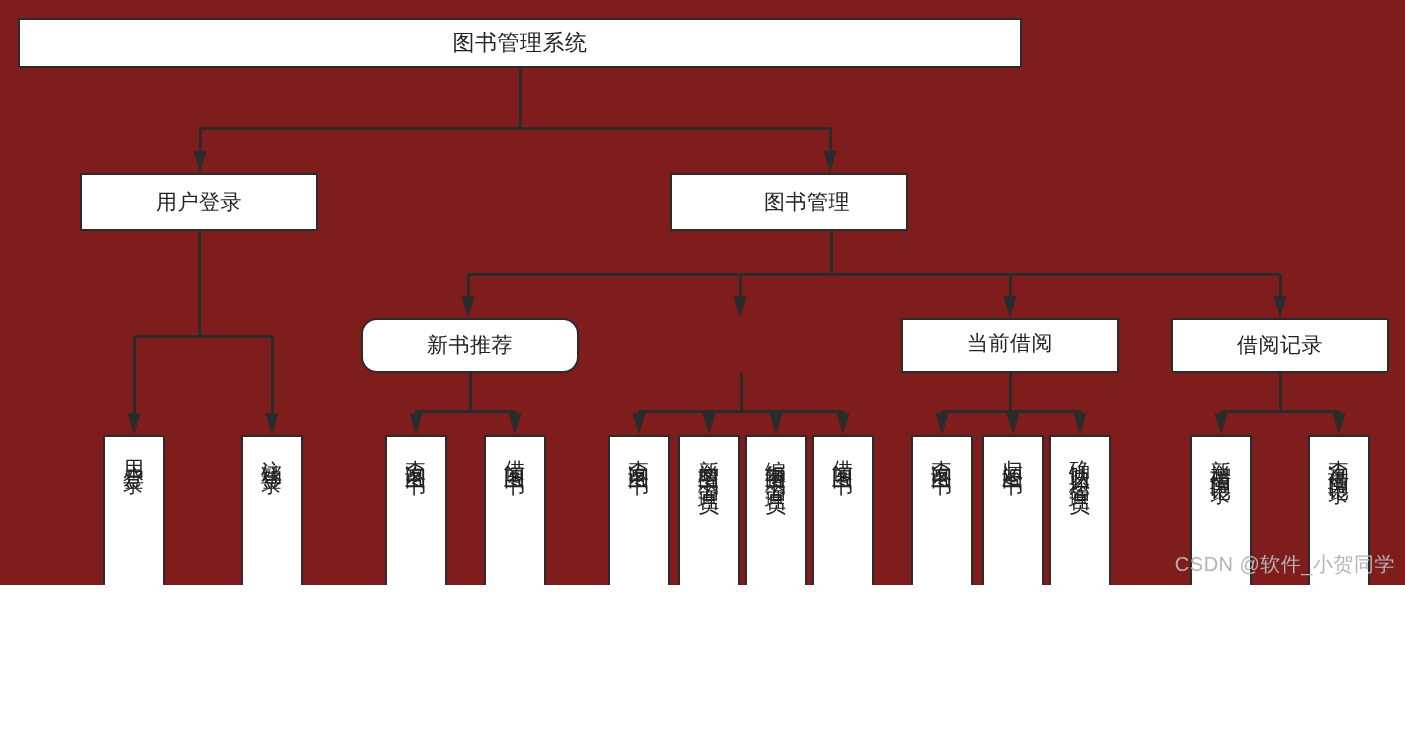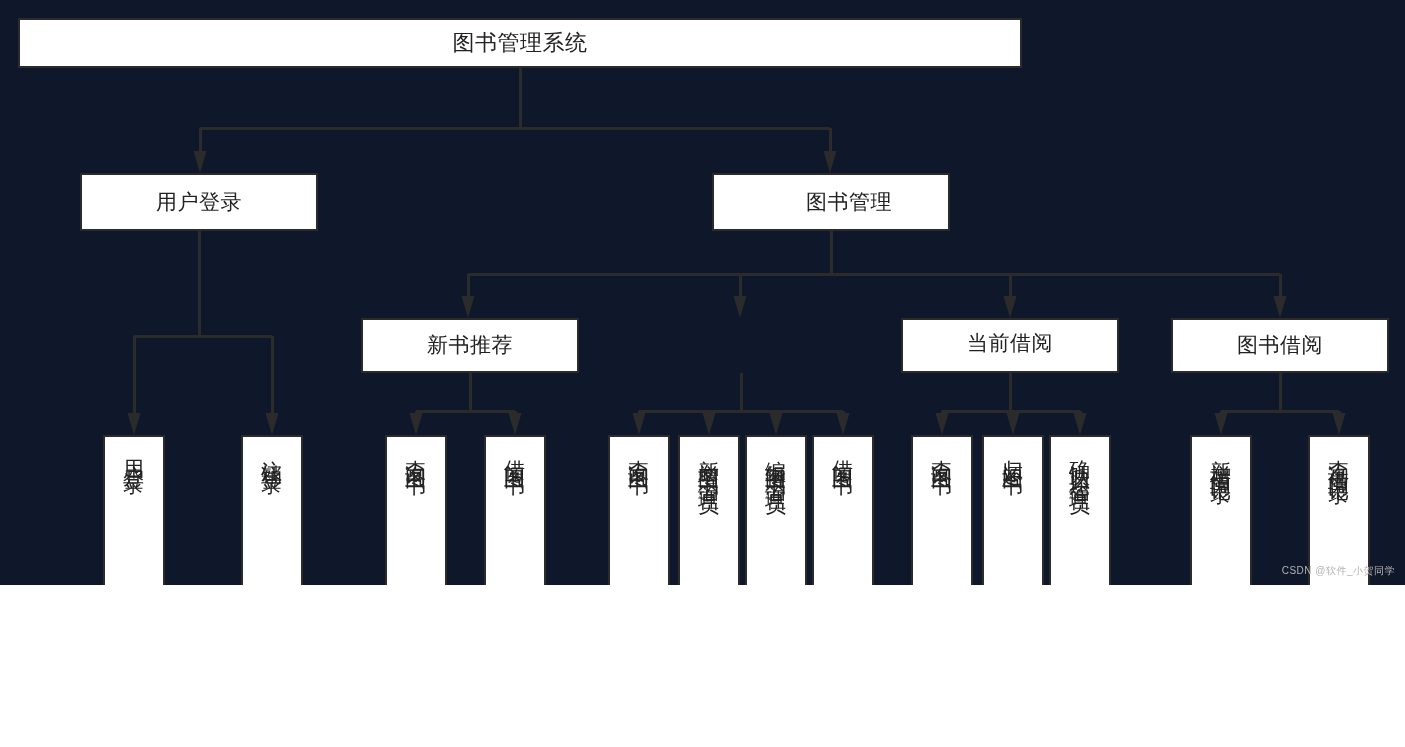--- a/index.html
+++ b/index.html
@@ -8,21 +8,21 @@
     padding: 0;
     background: #ffffff;
   }
   body {
     font-family: "Liberation Sans", "DejaVu Sans", sans-serif;
   }
   #diagram-root {
     position: relative;
     width: 1405px;
     height: 585px;
-    background: #0f172a;
+    background: #7f1d1d;
     overflow: hidden;
   }
   #edge-layer {
     position: absolute;
     left: 0;
     top: 0;
     width: 1405px;
     height: 747px;
     pointer-events: none;
   }
@@ -62,21 +62,21 @@
     text-orientation: upright;
     font-size: 21px;
     line-height: 1;
     letter-spacing: 5px;
     white-space: nowrap;
   }
   #watermark {
     position: absolute;
     right: 10px;
     bottom: 7px;
-    font-size: 10px;
+    font-size: 20px;
     color: #b4b4b4;
     letter-spacing: 0.5px;
     white-space: nowrap;
     z-index: 5;
   }
 </style>
 </head>
 <body>
 
 <div id="diagram-root">
@@ -137,35 +137,35 @@
     </svg>
 
   <div class="node root horizontal" style="left:18px; top:18px; width:1004px; height:50px;">
     <span class="node-label">图书管理系统</span>
   </div>
 
   <div class="node horizontal" style="left:80px; top:173px; width:238px; height:58px;">
     <span class="node-label">用户登录</span>
   </div>
 
-  <div class="node horizontal" style="left:712px; top:173px; width:238px; height:58px;padding-left:36px;">
+  <div class="node horizontal" style="left:670px; top:173px; width:238px; height:58px;padding-left:36px;">
     <span class="node-label">图书管理</span>
   </div>
 
-  <div class="node horizontal" style="left:361px; top:318px; width:218px; height:55px;">
+  <div class="node horizontal" style="left:361px; top:318px; width:218px; height:55px;border-radius:16px;">
     <span class="node-label">新书推荐</span>
   </div>
 
 
   <div class="node horizontal" style="left:901px; top:318px; width:218px; height:55px;font-family:Liberation Mono, monospace;">
     <span class="node-label">当前借阅</span>
   </div>
 
   <div class="node horizontal" style="left:1171px; top:318px; width:218px; height:55px;">
-    <span class="node-label">图书借阅</span>
+    <span class="node-label">借阅记录</span>
   </div>
 
   <div id="leaf-container">
       <div class="node vertical" style="left: 103px; top: 435px; width: 62px; height: 298px;">
         <span class="node-label">用户登录</span>
       </div>
       <div class="node vertical" style="left: 241px; top: 435px; width: 62px; height: 298px;">
         <span class="node-label">注销登录</span>
       </div>
       <div class="node vertical" style="left: 385px; top: 435px; width: 62px; height: 298px;">

